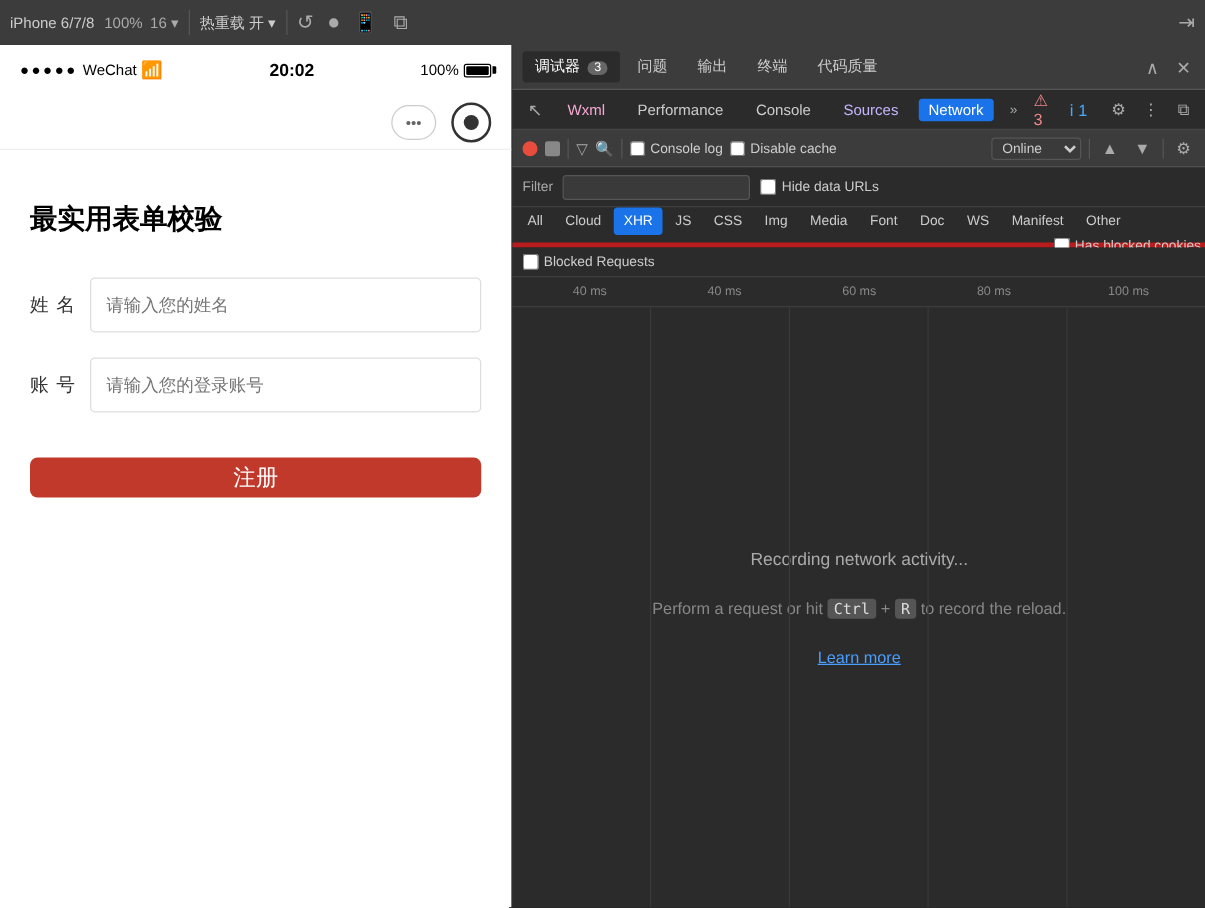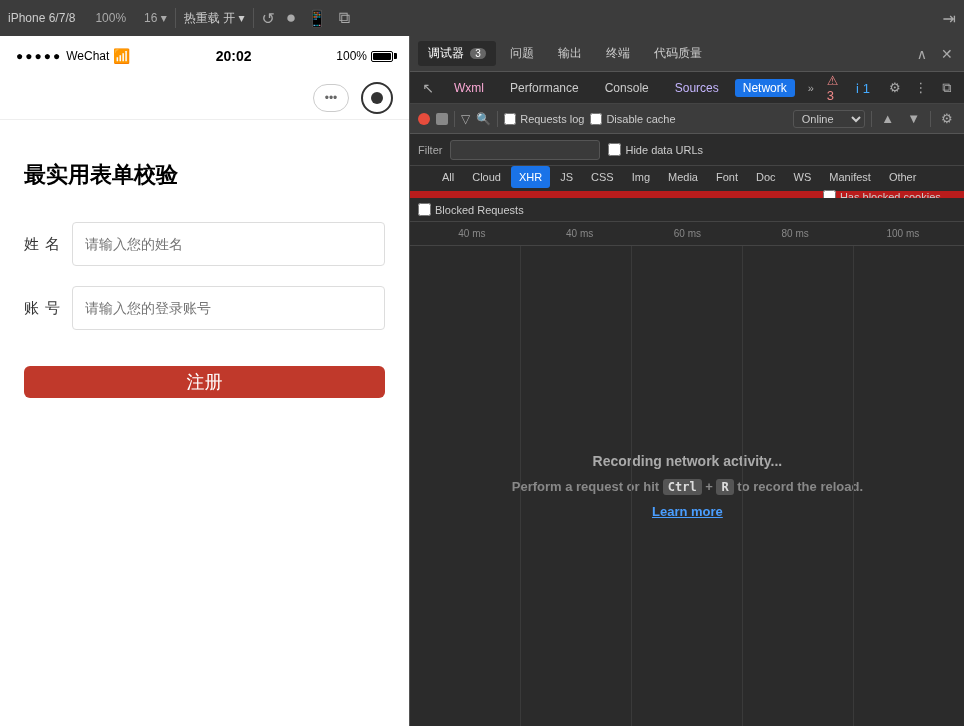--- a/index.html
+++ b/index.html
@@ -24,21 +24,21 @@
       flex-shrink: 0;
     }
     .toolbar-device-select {
       color: #ccc;
       font-size: 12px;
       background: transparent;
       border: none;
       cursor: pointer;
       display: flex;
       align-items: center;
-      gap: 16px;
+      gap: 4px;
     }
     .toolbar-divider {
       width: 1px;
       height: 20px;
       background: #555;
     }
     .toolbar-icons {
       display: flex;
       gap: 12px;
       align-items: center;
@@ -370,24 +370,24 @@
       color: #ccc;
     }
     .hide-data-urls input { cursor: pointer; }
 
     
     .type-filter-bar {
       height: 32px;
       background: #2b2b2b;
       display: flex;
       align-items: center;
-      padding: 0 24px;
+      padding: 0 4px;
       gap: 2px;
       flex-shrink: 0;
-      border-bottom: 7px solid #b91c1c;
+      border-bottom: 4px solid #b91c1c;
       flex-wrap: wrap;
     }
     .type-btn {
       padding: 2px 8px;
       font-size: 11px;
       color: #ccc;
       background: transparent;
       border: none;
       border-radius: 3px;
       cursor: pointer;
@@ -473,22 +473,21 @@
       border-right: 1px solid #3a3a3a;
     }
 
     
     .network-empty {
       flex: 1;
       display: flex;
       flex-direction: column;
       align-items: center;
       justify-content: center;
-      gap: 10px;
-      font-weight: bold;
+      gap: 24px;
     }
     .recording-text {
       font-size: 14px;
       color: #aaa;
     }
     .perform-text {
       font-size: 13px;
       color: #888;
       text-align: center;
     }
@@ -621,21 +620,21 @@
 
     <div class="network-toolbar">
       <div class="record-btn"></div>
       <div class="stop-btn"></div>
       <div class="net-divider"></div>
       <span class="filter-icon">▽</span>
       <span class="search-icon">🔍</span>
       <div class="net-divider"></div>
       <div class="checkbox-row">
         <input type="checkbox" style="">
-        <span>Requests log</span>
+        <span>Console log</span>
       </div>
       <div class="checkbox-row">
         <input type="checkbox" style="">
         <span>Disable cache</span>
       </div>
       <div class="net-spacer"></div>
       <select style="background:#3a3a3a; border:1px solid #555; color:#ccc; font-size:11px; padding:1px 4px; border-radius:3px;">
         <option>Online</option>
         <option>Fast 3G</option>
         <option>Slow 3G</option>

